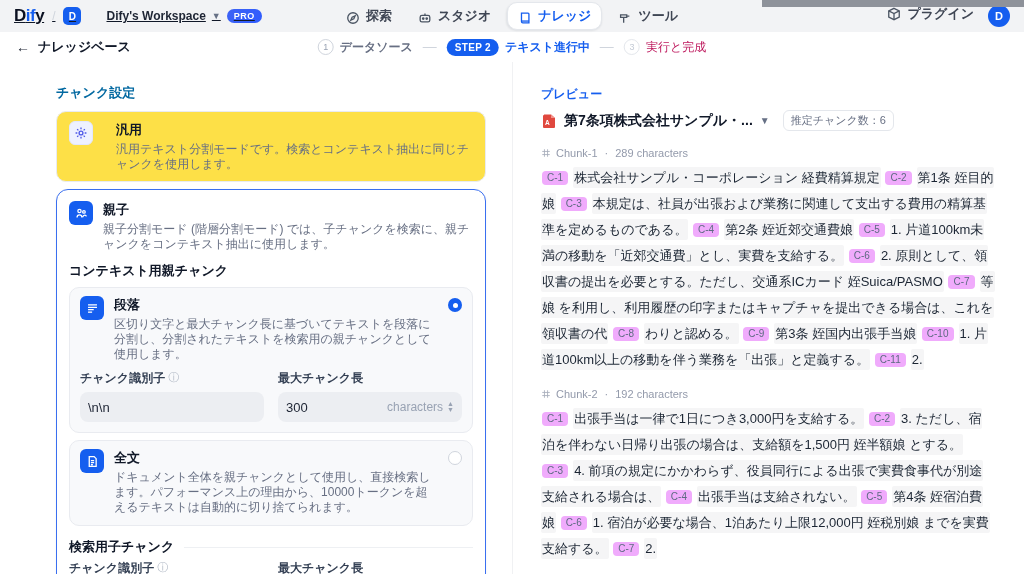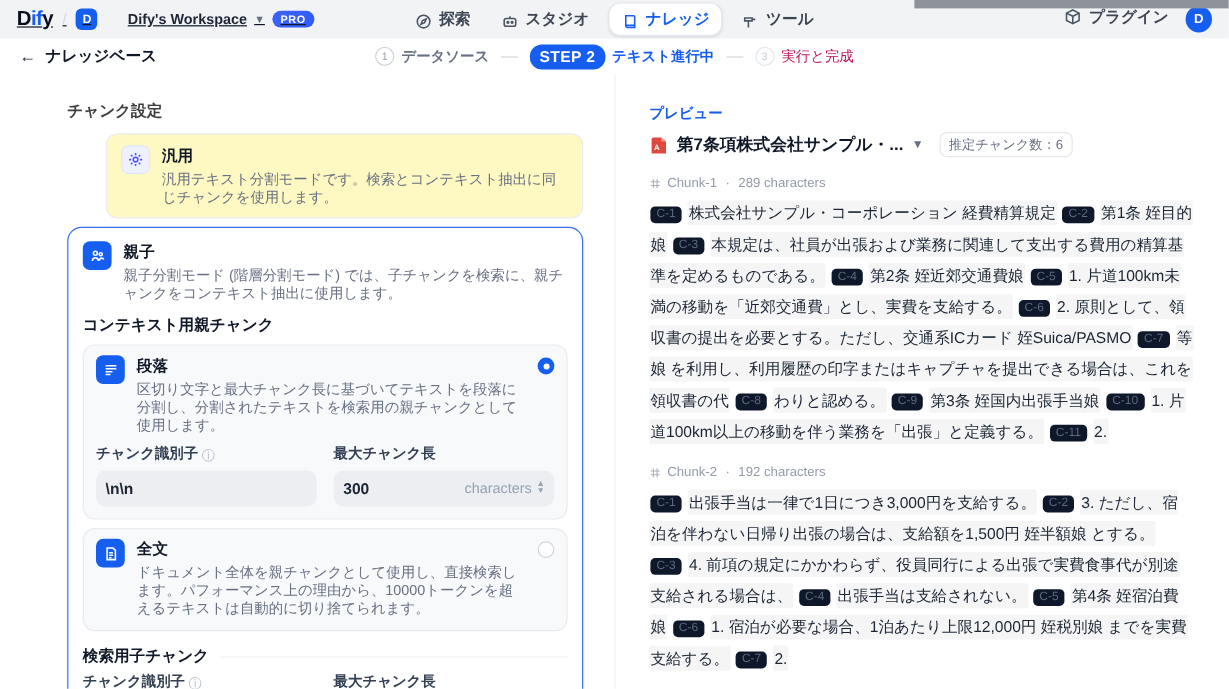--- a/index.html
+++ b/index.html
@@ -32,70 +32,70 @@
   .subheader { position:relative; height:30px; display:flex; align-items:center; padding:0 16px; background:#fff; }
   .back { display:flex; align-items:center; gap:8px; cursor:pointer; }
   .back-arrow { font-size:14px; color:#1d2433; }
   .page-title { font-size:13px; font-weight:700; color:#101828; }
   .steps { position:absolute; left:50%; transform:translateX(-50%); display:flex; align-items:center; }
   .step { display:flex; align-items:center; gap:6px; }
   .step-circle { width:16px; height:16px; border-radius:50%; border:1px solid #d0d5dd; font-size:9px; color:#98a2b3; display:flex; align-items:center; justify-content:center; }
   .step-label { font-size:12px; color:#676f83; font-weight:600; }
   .step.todo .step-label { color:#be185d; font-weight:400; }
   .step.todo .step-circle { border-color:#e4e7ec; color:#c3cad5; }
-  .step-pill { background:#155eef; color:#fff; font-size:13px; font-weight:700; padding:3px 8px; border-radius:10px; letter-spacing:.3px; }
+  .step-pill { background:#155eef; color:#fff; font-size:10px; font-weight:700; padding:3px 8px; border-radius:10px; letter-spacing:.3px; }
   .step.active .step-label { color:#155eef; font-weight:700; }
   .step-conn { width:14px; height:1px; background:#d0d5dd; margin:0 10px; }
 
   
   .left-panel { position:absolute; left:56px; top:84px; width:430px; }
-  .sec-title { font-size:13px; font-weight:700; color:#404040; }
-  .card-general { margin-top:9px; border:1px solid #e9ebf0; background:#fef9c3; border-radius:10px; padding:9px 12px; display:flex; gap:10px; cursor:pointer;margin-left:32px; }
+  .sec-title { font-size:13px; font-weight:700; color:#0369a1; }
+  .card-general { margin-top:9px; border:1px solid #e9ebf0; background:#fde047; border-radius:10px; padding:9px 12px; display:flex; gap:23px; cursor:pointer; }
   .tile { width:24px; height:24px; border-radius:6px; display:flex; align-items:center; justify-content:center; flex:none; }
   .tile-indigo { background:#eef1ff; border:1px solid #e2e7ff; }
   .tile-indigo svg { width:14px; height:14px; stroke:#4e58e8; fill:none; stroke-width:1.5; }
   .tile-blue { background:#155eef; }
   .tile-blue svg { width:13px; height:13px; stroke:#fff; fill:none; stroke-width:1.6; }
   .opt-title { font-size:13px; font-weight:700; color:#101828; }
   .opt-desc { font-size:12px; color:#676f83; line-height:15px; margin-top:3px; }
   .card-parent { margin-top:7px; border:1.5px solid #3a6ff0; border-radius:12px; background:#fff; padding:11px 12px 12px; box-shadow:0 1px 3px rgba(16,24,40,.05); }
   .pc-head { display:flex; gap:10px; }
   .sub-title { font-size:13px; font-weight:700; color:#101828; margin-top:10px; }
   .inner-card { position:relative; margin-top:7px; border:1px solid #e9ebf0; background:#f8f9fb; border-radius:10px; padding:8px 10px 10px; cursor:pointer; }
   .inner-head { display:flex; gap:10px; padding-right:26px; }
   .radio { position:absolute; top:10px; right:10px; width:14px; height:14px; border-radius:50%; }
   .radio.on { background:#155eef; }
   .radio.on::after { content:""; position:absolute; left:4.5px; top:4.5px; width:5px; height:5px; border-radius:50%; background:#fff; }
   .radio.off { background:#fff; border:1px solid #d0d5dd; }
   .fields { display:grid; grid-template-columns:1fr 1fr; column-gap:14px; margin-top:8px; }
-  .f-label { font-size:12px; font-weight:700; color:#344054; display:flex; align-items:flex-end; gap:3px; }
+  .f-label { font-size:12px; font-weight:700; color:#344054; display:flex; align-items:flex-start; gap:3px; }
   .info-i { font-size:11px; color:#b2bac6; font-weight:400; }
   .f-input { margin-top:5px; background:#eceef2; border-radius:8px; height:30px; display:flex; align-items:center; padding:0 8px; }
-  .f-input input { background:transparent; border:none; outline:none; font-size:13px; color:#1d2433; width:100%; font-family:"Liberation Sans",sans-serif;font-weight:bold; }
+  .f-input input { background:transparent; border:none; outline:none; font-size:13px; color:#1d2433; width:100%; font-family:"Liberation Sans",sans-serif; }
   .unit { font-size:12px; color:#98a2b3; margin:0 4px; white-space:nowrap; }
   .stepper { display:flex; flex-direction:column; gap:0px; color:#98a2b3; font-size:7px; line-height:6px; cursor:pointer; }
   .divider-head { display:flex; align-items:center; gap:10px; margin-top:12px; }
   .divider-head .line { flex:1; height:1px; background:#eef0f3; }
 
   
   .right-panel { position:absolute; left:512px; top:62px; right:0; bottom:0; border-left:1px solid #f0f1f3; padding:24px 30px 0 28px; overflow:hidden; }
   .pv-label { font-size:12px; font-weight:700; color:#155eef; }
   .pv-title-row { display:flex; align-items:center; gap:7px; margin-top:7px; }
   .pdf-icon { width:16px; height:16px; flex:none; }
   .pv-title { font-size:14px; font-weight:700; color:#101828; max-width:205px; white-space:nowrap; overflow:hidden; text-overflow:ellipsis; cursor:pointer; }
   .pv-chev { font-size:10px; color:#667085; cursor:pointer; }
   .pv-badge { margin-left:6px; border:1px solid #e4e7ec; border-radius:6px; padding:2px 7px; font-size:11px; color:#676f83; background:#fff; }
   .chunks { margin-top:16px; }
   .chunk { margin-bottom:15px; }
   .chunk-head { display:flex; align-items:center; gap:5px; font-size:11px; color:#939aab; }
   .chunk-head svg { width:10px; height:10px; stroke:#a8aebc; fill:none; stroke-width:1.4; }
   .chunk-name { font-weight:500; }
   .chunk-dot::before { content:"·"; margin:0 2px; }
   .chunk-body { margin-top:6px; font-size:13px; line-height:26px; color:#1b2533; }
-  .cbadge { display:inline-block; font-size:10px; color:#5c6a81; background:#0f172a; border-radius:4px; padding:1px 5px; margin:0 5px 0 1px; vertical-align:1.5px; line-height:12px; }
+  .cbadge { display:inline-block; font-size:10px; color:#5c6a81; background:#f0abfc; border-radius:4px; padding:1px 5px; margin:0 5px 0 1px; vertical-align:1.5px; line-height:12px; }
   .cseg { background:rgba(16,24,40,.045); padding:3px 1px; border-radius:2px; -webkit-box-decoration-break:clone; box-decoration-break:clone; }
 </style>
 </head>
 <body>
 
 <div class="artifact"></div>
 
 <header>
   <div class="h-left">
     <span class="logo">D<b>if</b>y</span>

